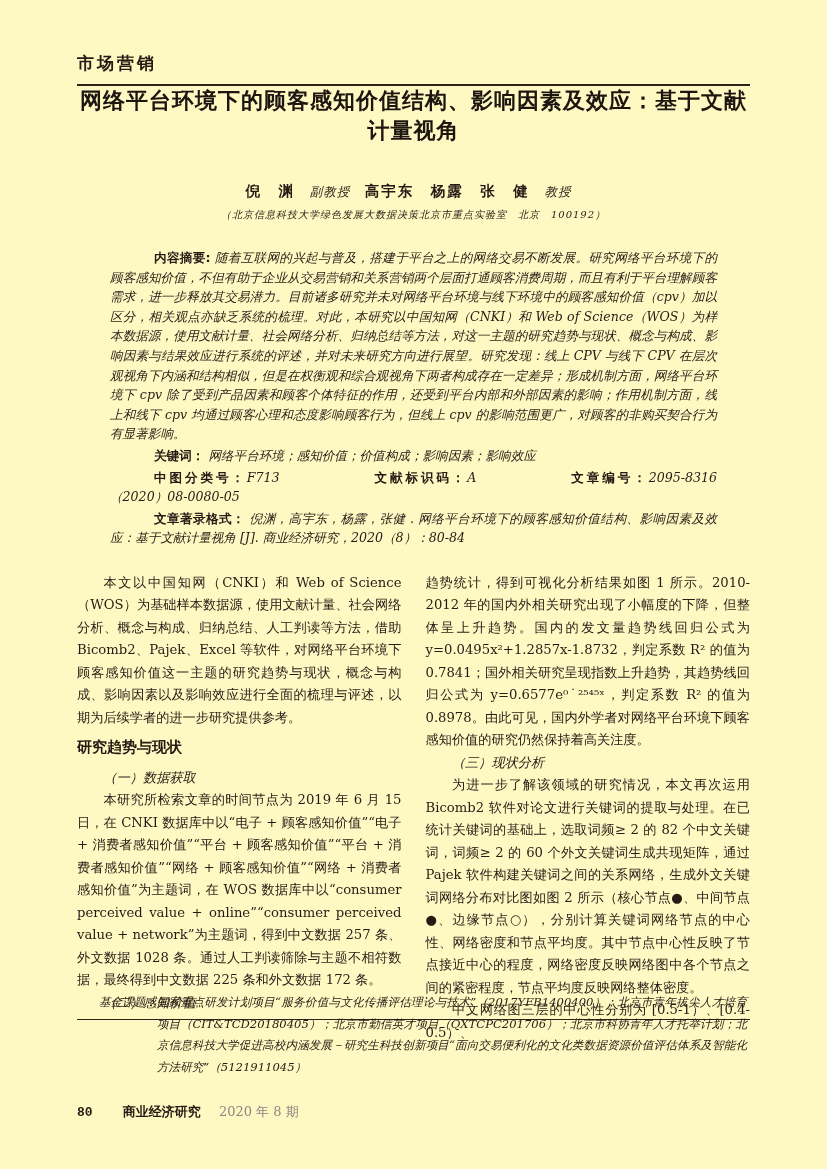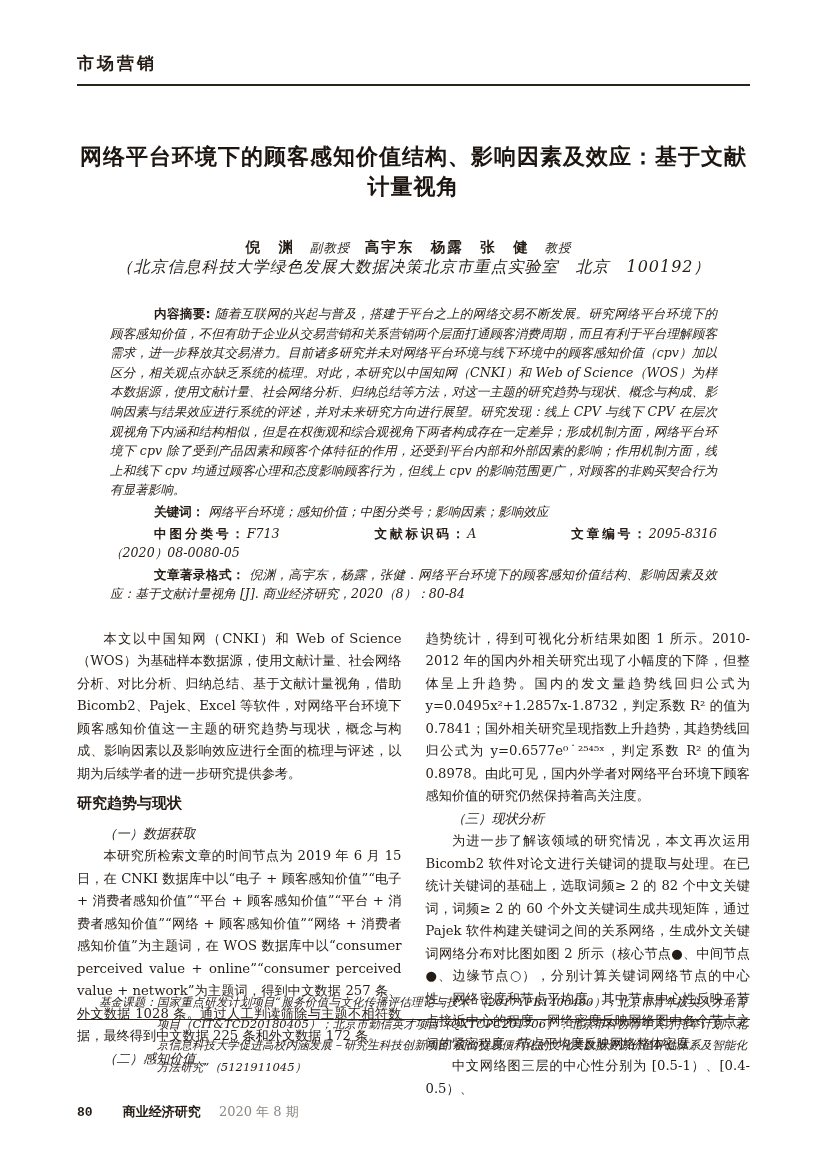--- a/index.html
+++ b/index.html
@@ -1,21 +1,21 @@
 <!DOCTYPE html>
 <html><head>
 <meta charset="utf-8">
 <style>
   html, body { margin: 0; padding: 0; background: #e8e8e8; }
   .page {
     position: relative;
     width: 827px;
     height: 1169px;
     margin: 0 auto;
-    background: #ffffff;
+    background: #fef9c3;
     color: #241b14;
     font-family: "DejaVu Serif", serif;
     overflow: hidden;
     box-sizing: border-box;
   }
   .content { position: absolute; left: 77px; right: 77px; top: 0; }
 
   
   .section-header {
     margin-top: 52px;
@@ -25,38 +25,37 @@
   .section-header .label {
     font-family: "DejaVu Sans", "Liberation Sans", sans-serif;
     font-weight: bold;
     font-size: 17px;
     letter-spacing: 3px;
     color: #241b14;
   }
 
   
   .article-title {
-    margin-top: 56px;
     text-align: center;
     font-size: 22px;
     font-weight: bold;
     letter-spacing: 1px;
     color: #1d1510;
   }
   .authors-line {
     margin-top: 36px;
     text-align: center;
     font-size: 14.5px;
   }
   .authors-line .name { font-weight: bold; letter-spacing: 2px; }
   .authors-line .degree { font-size: 12.5px; font-style: italic; margin: 0 10px; letter-spacing: 1px; }
   .affiliation {
-    margin-top: 0;
+    margin-top: 7px;
     text-align: center;
-    font-size: 16px;
+    font-size: 10px;
     font-style: italic;
     letter-spacing: 1px;
   }
 
   
   .meta-block {
     margin: 26px 33px 0 33px;
     text-align: justify;
   }
   .abstract-p {
@@ -167,38 +166,38 @@
     <div class="affiliation">（北京信息科技大学绿色发展大数据决策北京市重点实验室　北京　100192）</div>
 
     <div class="meta-block">
       <div class="abstract-p">
         <span class="meta-label">内容摘要:</span>
         <span>随着互联网的兴起与普及，搭建于平台之上的网络交易不断发展。研究网络平台环境下的顾客感知价值，不但有助于企业从交易营销和关系营销两个层面打通顾客消费周期，而且有利于平台理解顾客需求，进一步释放其交易潜力。目前诸多研究并未对网络平台环境与线下环境中的顾客感知价值（cpv）加以区分，相关观点亦缺乏系统的梳理。对此，本研究以中国知网（CNKI）和 Web of Science（WOS）为样本数据源，使用文献计量、社会网络分析、归纳总结等方法，对这一主题的研究趋势与现状、概念与构成、影响因素与结果效应进行系统的评述，并对未来研究方向进行展望。研究发现：线上 CPV 与线下 CPV 在层次观视角下内涵和结构相似，但是在权衡观和综合观视角下两者构成存在一定差异；形成机制方面，网络平台环境下 cpv 除了受到产品因素和顾客个体特征的作用，还受到平台内部和外部因素的影响；作用机制方面，线上和线下 cpv 均通过顾客心理和态度影响顾客行为，但线上 cpv 的影响范围更广，对顾客的非购买契合行为有显著影响。</span>
       </div>
 
       <div class="meta-line">
         <span class="meta-label">关键词：</span>
-        <span>网络平台环境；感知价值；中图分类号；影响因素；影响效应</span>
+        <span>网络平台环境；感知价值；价值构成；影响因素；影响效应</span>
       </div>
 
       <div class="meta-line">
         <span class="pair"><span class="meta-label">中图分类号：</span><span>F713</span></span>
         <span class="pair"><span class="meta-label">文献标识码：</span><span>A</span></span>
         <span class="pair"><span class="meta-label">文章编号：</span><span>2095-8316（2020）08-0080-05</span></span>
       </div>
 
       <div class="meta-line">
         <span class="meta-label">文章著录格式：</span>
         <span>倪渊，高宇东，杨露，张健 . 网络平台环境下的顾客感知价值结构、影响因素及效应：基于文献计量视角 [J]. 商业经济研究，2020（8）：80-84</span>
       </div>
     </div>
 
     <div class="body-cols">
       <div class="col">
-        <p class="indent">本文以中国知网（CNKI）和 Web of Science（WOS）为基础样本数据源，使用文献计量、社会网络分析、对比分析、归纳总结、基于文献计量视角，借助 Bicomb2、Pajek、Excel 等软件，对网络平台环境下顾客感知价值这一主题的研究趋势与现状，概念与构成、影响因素以及影响效应进行全面的梳理与评述，以期为后续学者的进一步研究提供参考。</p>
+        <p class="indent">本文以中国知网（CNKI）和 Web of Science（WOS）为基础样本数据源，使用文献计量、社会网络分析、概念与构成、归纳总结、人工判读等方法，借助 Bicomb2、Pajek、Excel 等软件，对网络平台环境下顾客感知价值这一主题的研究趋势与现状，概念与构成、影响因素以及影响效应进行全面的梳理与评述，以期为后续学者的进一步研究提供参考。</p>
         <div class="col-heading">研究趋势与现状</div>
         <p class="sub-heading">（一）数据获取</p>
         <p class="indent">本研究所检索文章的时间节点为 2019 年 6 月 15 日，在 CNKI 数据库中以“电子 + 顾客感知价值”“电子 + 消费者感知价值”“平台 + 顾客感知价值”“平台 + 消费者感知价值”“网络 + 顾客感知价值”“网络 + 消费者感知价值”为主题词，在 WOS 数据库中以“consumer perceived value + online”“consumer perceived value + network”为主题词，得到中文数据 257 条、外文数据 1028 条。通过人工判读筛除与主题不相符数据，最终得到中文数据 225 条和外文数据 172 条。</p>
         <p class="sub-heading">（二）感知价值</p>
       </div>
       <div class="col">
         <p>趋势统计，得到可视化分析结果如图 1 所示。2010-2012 年的国内外相关研究出现了小幅度的下降，但整体呈上升趋势。国内的发文量趋势线回归公式为 y=0.0495x²+1.2857x-1.8732，判定系数 R² 的值为 0.7841；国外相关研究呈现指数上升趋势，其趋势线回归公式为 y=0.6577e⁰˙²⁵⁴⁵ˣ，判定系数 R² 的值为 0.8978。由此可见，国内外学者对网络平台环境下顾客感知价值的研究仍然保持着高关注度。</p>
         <p class="sub-heading">（三）现状分析</p>
         <p class="indent">为进一步了解该领域的研究情况，本文再次运用 Bicomb2 软件对论文进行关键词的提取与处理。在已统计关键词的基础上，选取词频≥ 2 的 82 个中文关键词，词频≥ 2 的 60 个外文关键词生成共现矩阵，通过 Pajek 软件构建关键词之间的关系网络，生成外文关键词网络分布对比图如图 2 所示（核心节点●、中间节点●、边缘节点○），分别计算关键词网络节点的中心性、网络密度和节点平均度。其中节点中心性反映了节点接近中心的程度，网络密度反映网络图中各个节点之间的紧密程度，节点平均度反映网络整体密度。</p>
         <p class="indent">中文网络图三层的中心性分别为 [0.5-1）、[0.4-0.5）、</p>

